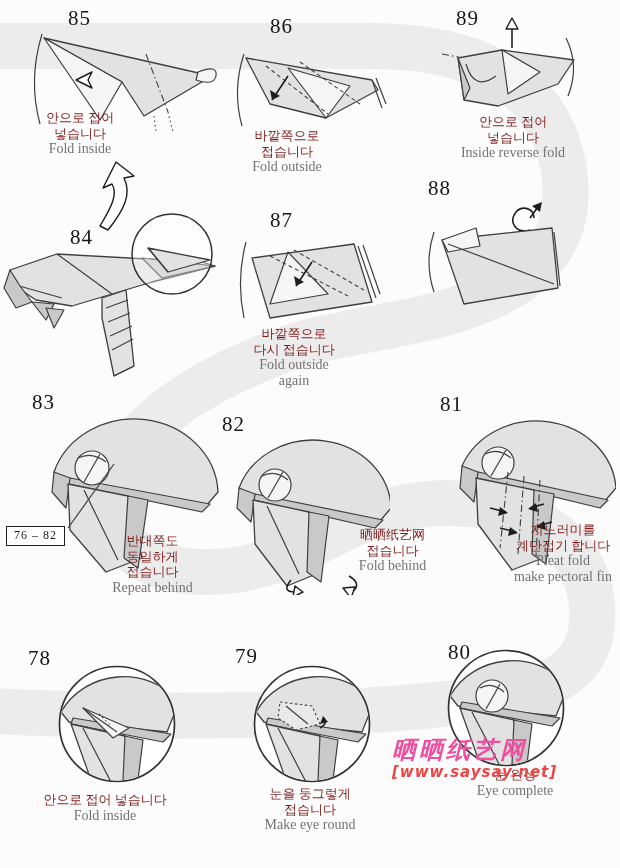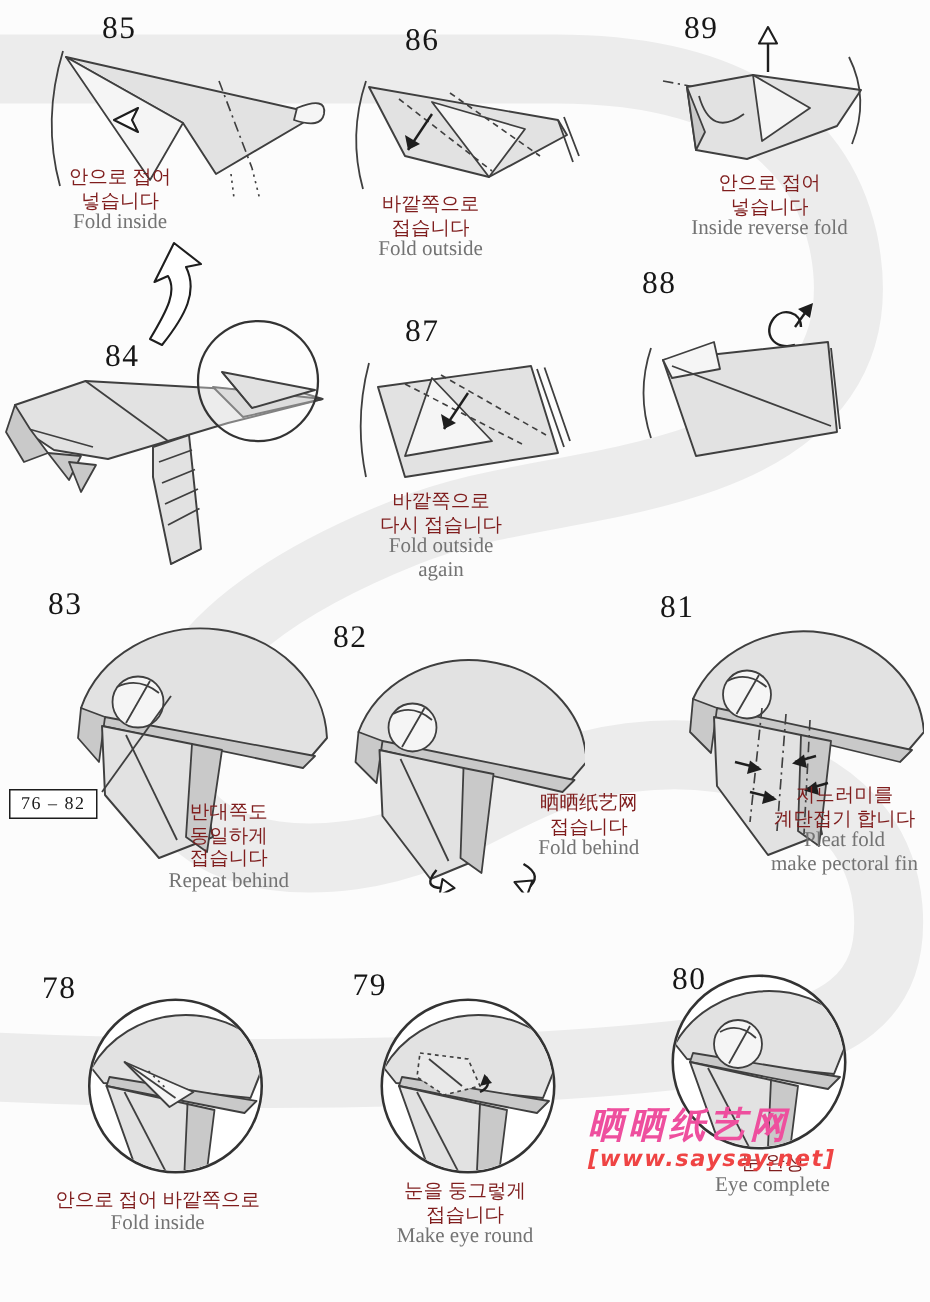--- a/index.html
+++ b/index.html
@@ -239,21 +239,21 @@
       <polygon class="paperD" points="70,74 88,78 82,126 68,118"></polygon>
       <path class="ln" d="M 28 66 L 56 120"></path>
       <g>
         <polygon class="paperL" points="28,46 74,66 58,76"></polygon>
         <path class="ln" d="M 28 46 L 62 70"></path>
         <path class="dot" d="M 44 52 L 56 64"></path>
       </g>
     </g>
   </svg>
   <div class="cap" style="left:25px;top:792px;width:160px;">
-    <div class="ko">안으로 접어 바깥쪽으로</div>
+    <div class="ko">안으로 접어 넣습니다</div>
     <div class="en">Fold inside</div>
   </div>
 
   <div class="step-num" style="left:235px;top:644px;">79</div>
   <svg class="diagram" style="left:250px;top:662px;" width="124" height="124" viewBox="0 0 124 124">
     <defs>
         <clipPath id="c79">
           <circle cx="62" cy="62" r="56.5"></circle>
         </clipPath>
       </defs>

